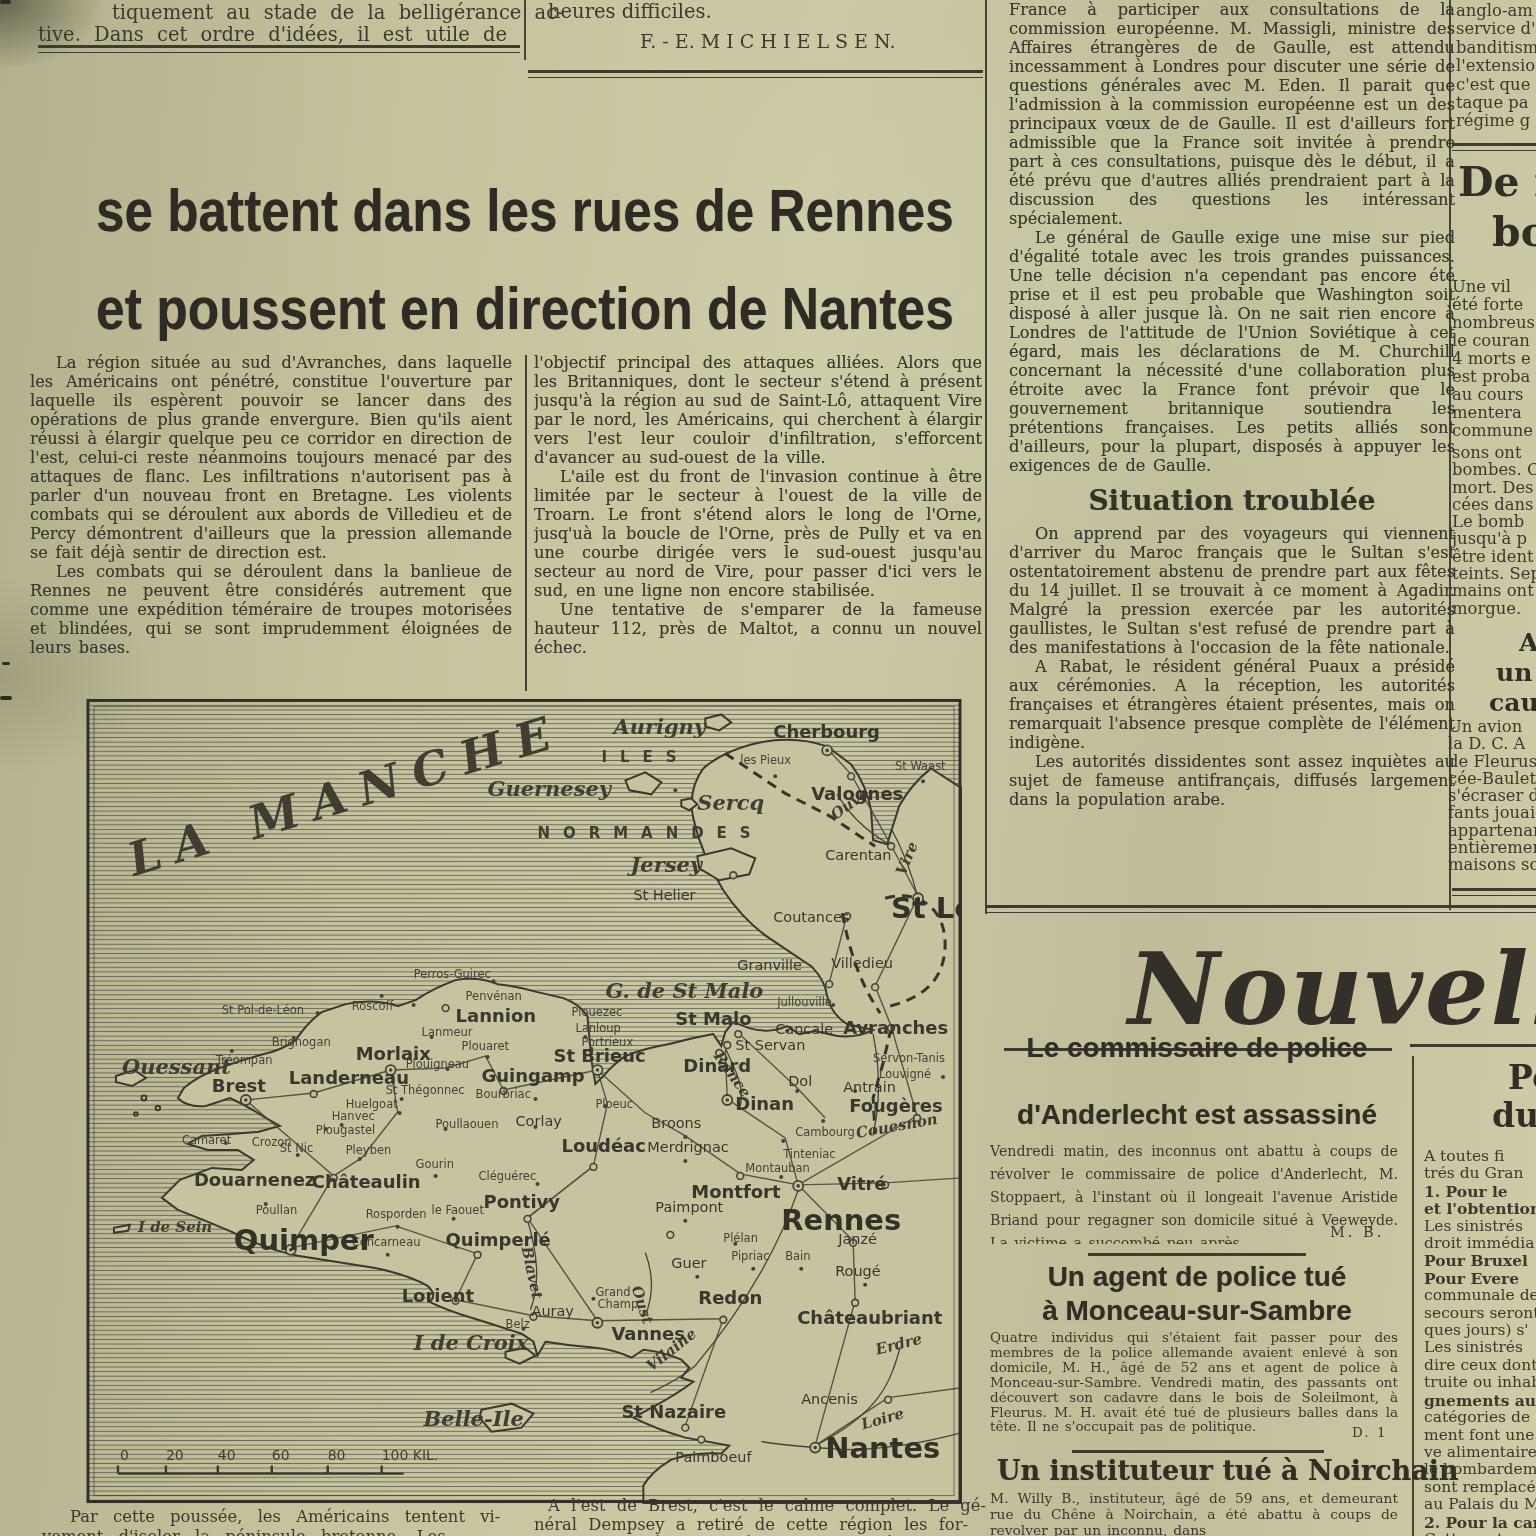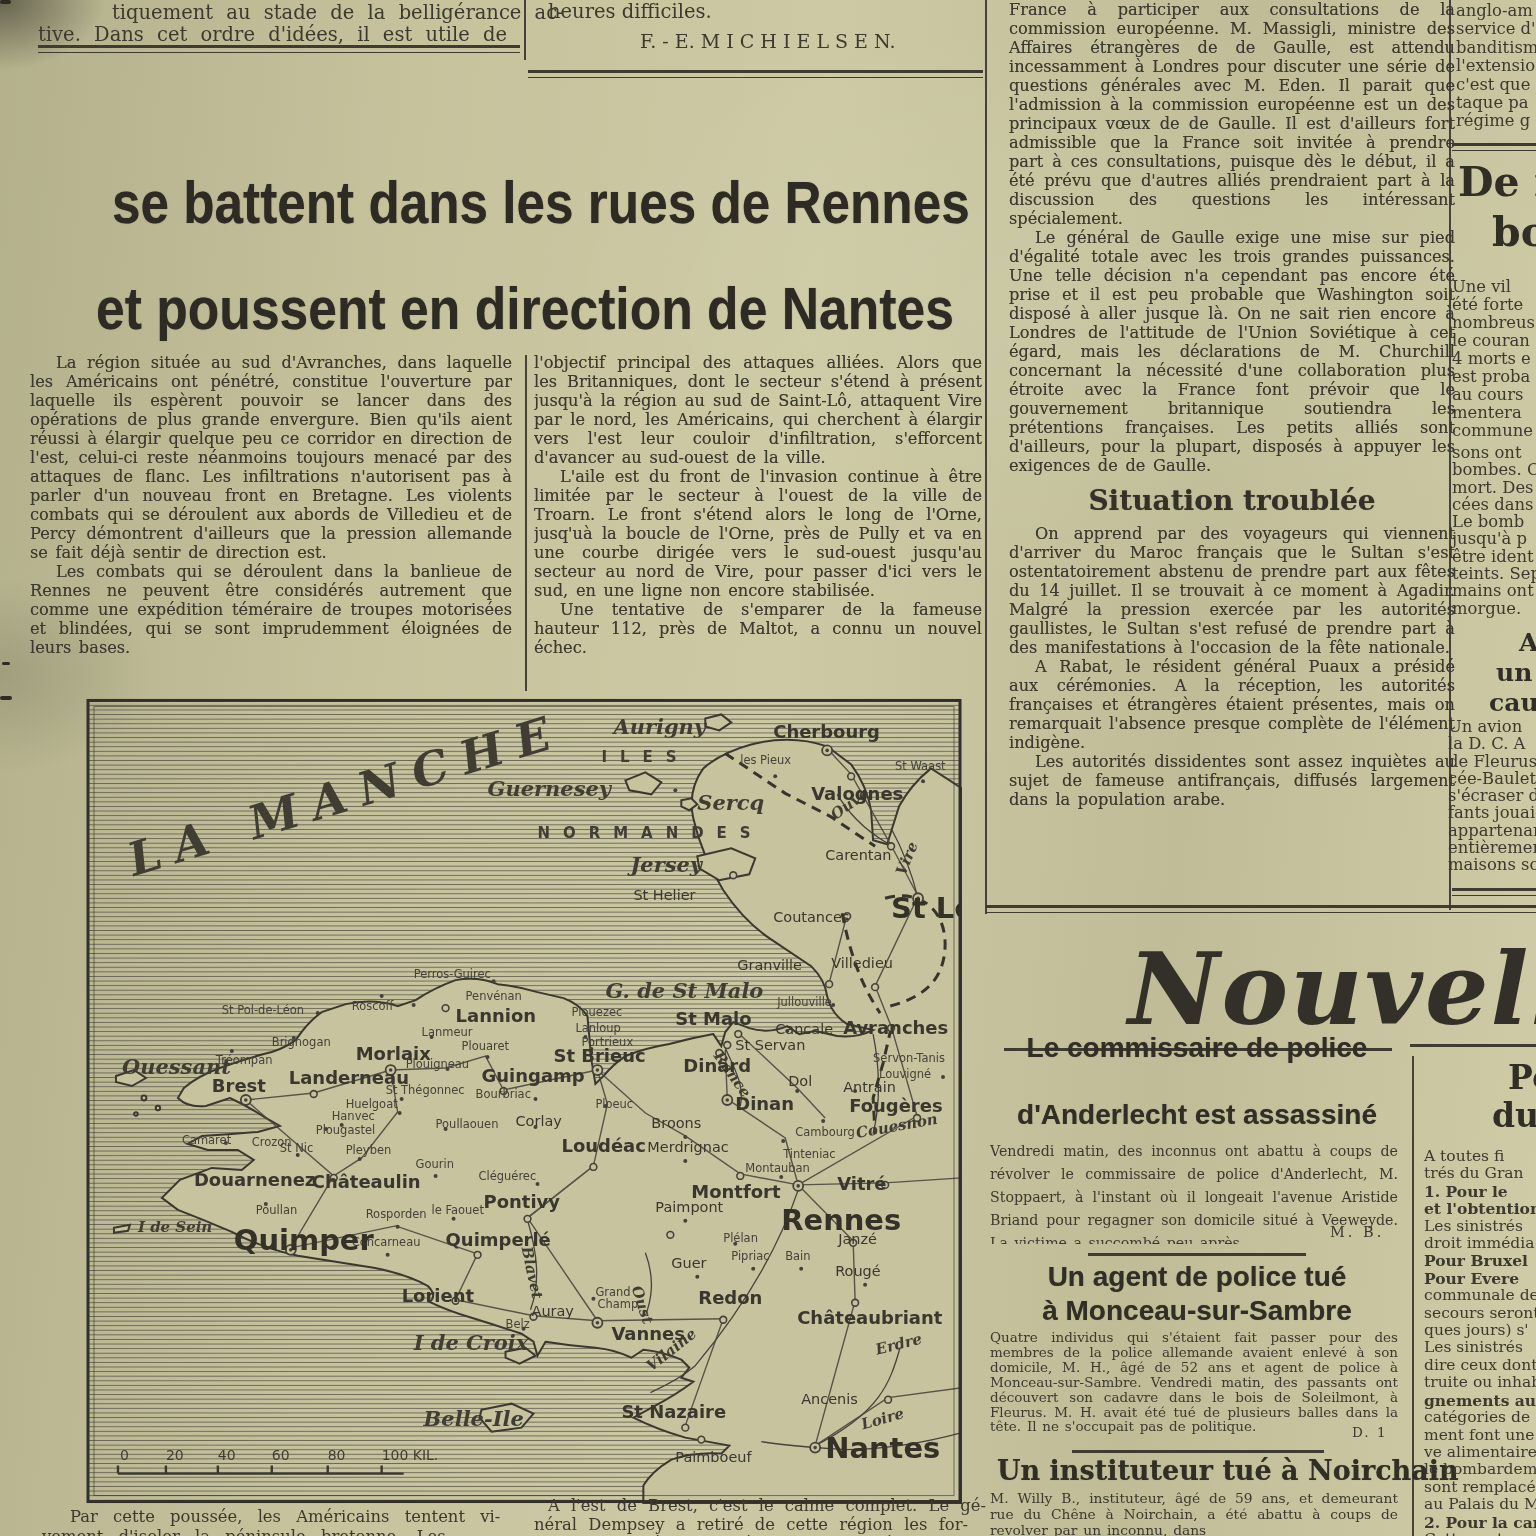--- a/index.html
+++ b/index.html
@@ -59,21 +59,21 @@
 
   <div class="abs nw" style="left:112px;top:1px;font-size:19.5px;word-spacing:7px;">tiquement au stade de la belligérance ac-</div>
   <div class="abs nw" style="left:38px;top:23px;font-size:19.5px;word-spacing:7px;">tive. Dans cet ordre d'idées, il est utile de</div>
   <div class="abs dblrule" style="left:38px;top:45px;width:482px;"></div>
 
   <div class="abs vrule" style="left:524px;top:0;height:60px;"></div>
   <div class="abs nw" style="left:548px;top:0;font-size:19.5px;">heures difficiles.</div>
   <div class="abs nw" style="left:640px;top:30px;font-size:19px;">F. - E. M I C H I E L S E N.</div>
   <div class="abs dblrule" style="left:528px;top:70px;width:455px;"></div>
 
-  <div class="abs" style="left:96px;top:168px;width:858px;margin-left:16px;">
+  <div class="abs" style="left:96px;top:176px;width:858px;">
     <span class="headline-line" style="transform-origin: left top; transform: scaleX(0.854582);">se battent dans les rues de Rennes</span>
   </div>
   <div class="abs" style="left:96px;top:274px;width:858px;">
     <span class="headline-line" style="transform-origin: left top; transform: scaleX(0.860582);">et poussent en direction de Nantes</span>
   </div>
 
   <div class="abs body-txt" style="left:30px;top:353px;width:482px;height:340px;overflow:hidden;">
       <p>La région située au sud d'Avranches, dans laquelle les Américains ont pénétré, constitue l'ouverture par laquelle ils espèrent pouvoir se lancer dans des opérations de plus grande envergure. Bien qu'ils aient réussi à élargir quelque peu ce corridor en direction de l'est, celui-ci reste néanmoins toujours menacé par des attaques de flanc. Les infiltrations n'autorisent pas à parler d'un nouveau front en Bretagne. Les violents combats qui se déroulent aux abords de Villedieu et de Percy démontrent d'ailleurs que la pression allemande se fait déjà sentir de direction est.</p>
       <p>Les combats qui se déroulent dans la banlieue de Rennes ne peuvent être considérés autrement que comme une expédition téméraire de troupes motorisées et blindées, qui se sont imprudemment éloignées de leurs bases.</p>
     </div>

